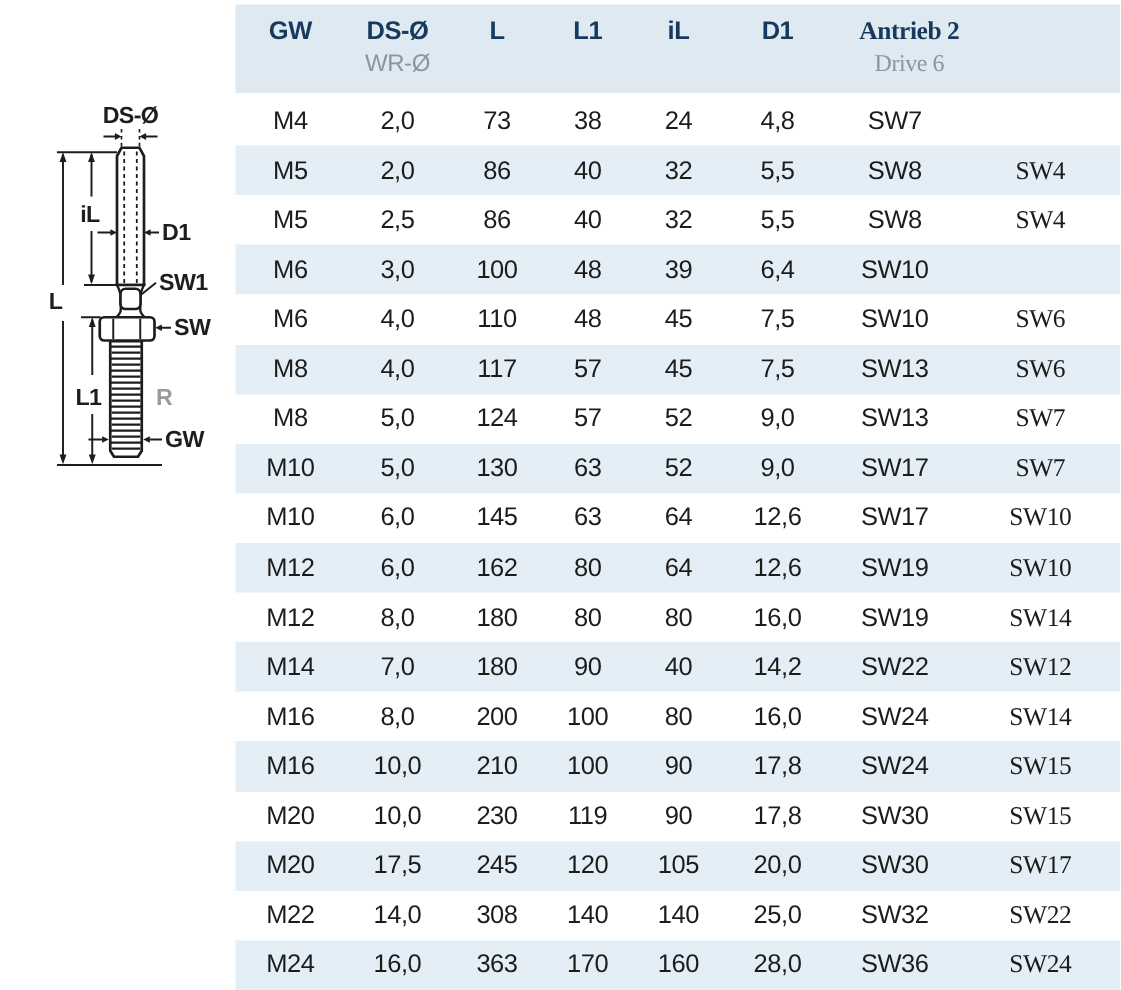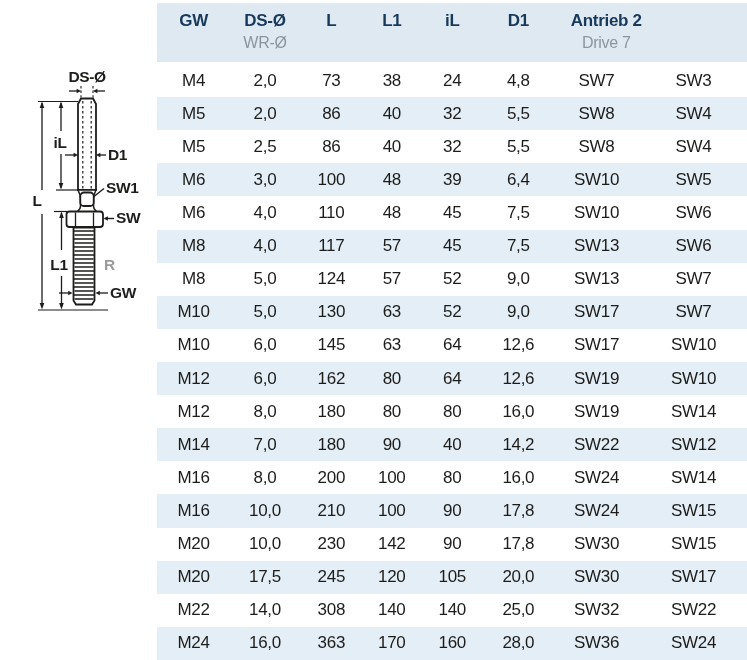--- a/index.html
+++ b/index.html
@@ -38,21 +38,21 @@
     color:var(--subheader-text,#8c959e);letter-spacing:-0.3px;white-space:nowrap;
   }
   .tbody{flex:1;display:flex;flex-direction:column;margin-top:2px;}
   .row{flex:1;display:flex;align-items:center;}
   .row.alt{background:var(--row-alt-bg,#e4eef6);}
   .cell{
     font-size:17px;color:var(--cell-text,#1c1c1a);
     text-align:center;letter-spacing:-0.3px;white-space:nowrap;
   }
   .col0{width:12.4%;} .col1{width:11.8%;} .col2{width:10.7%;} .col3{width:9.8%;}
-  .col4{width:10.7%;} .col5{width:11.7%;} .col6{width:14.8%;} .col7{width:18.1%;}
+  .col4{width:10.7%;} .col5{width:11.7%;} .col6{width:14.8%;} .col7{width:18.1%;font-family:Liberation Serif, serif;}
 </style>
 </head>
 <body>
 
 <div class="page">
 
   <svg class="drawing" viewBox="0 0 157 272" width="157" height="272">
 
     <text class="dlabel" x="87" y="27" text-anchor="middle">DS-Ø</text>
     <line class="dline" x1="81" y1="31" x2="81" y2="43" stroke-width="1.1" stroke-dasharray="2.4 2.2"></line>
@@ -162,33 +162,32 @@
       <div class="hcell col4">
         <span class="hmain">iL</span>
         <span class="hsub"></span>
       </div>
       <div class="hcell col5">
         <span class="hmain">D1</span>
         <span class="hsub"></span>
       </div>
       <div class="hcell col7">
         <span class="hmain">Antrieb 2</span>
-        <span class="hsub">Drive 7</span>
+        <span class="hsub">Drive 6</span>
       </div>
     </div>
     <div class="tbody">
         <div class="row">
           <div class="cell col0">M4</div>
           <div class="cell col1">2,0</div>
           <div class="cell col2">73</div>
           <div class="cell col3">38</div>
           <div class="cell col4">24</div>
           <div class="cell col5">4,8</div>
           <div class="cell col6">SW7</div>
-          <div class="cell col7">SW3</div>
         </div>
         <div class="row alt">
           <div class="cell col0">M5</div>
           <div class="cell col1">2,0</div>
           <div class="cell col2">86</div>
           <div class="cell col3">40</div>
           <div class="cell col4">32</div>
           <div class="cell col5">5,5</div>
           <div class="cell col6">SW8</div>
           <div class="cell col7">SW4</div>
@@ -204,21 +203,20 @@
           <div class="cell col7">SW4</div>
         </div>
         <div class="row alt">
           <div class="cell col0">M6</div>
           <div class="cell col1">3,0</div>
           <div class="cell col2">100</div>
           <div class="cell col3">48</div>
           <div class="cell col4">39</div>
           <div class="cell col5">6,4</div>
           <div class="cell col6">SW10</div>
-          <div class="cell col7">SW5</div>
         </div>
         <div class="row">
           <div class="cell col0">M6</div>
           <div class="cell col1">4,0</div>
           <div class="cell col2">110</div>
           <div class="cell col3">48</div>
           <div class="cell col4">45</div>
           <div class="cell col5">7,5</div>
           <div class="cell col6">SW10</div>
           <div class="cell col7">SW6</div>
@@ -310,21 +308,21 @@
           <div class="cell col3">100</div>
           <div class="cell col4">90</div>
           <div class="cell col5">17,8</div>
           <div class="cell col6">SW24</div>
           <div class="cell col7">SW15</div>
         </div>
         <div class="row">
           <div class="cell col0">M20</div>
           <div class="cell col1">10,0</div>
           <div class="cell col2">230</div>
-          <div class="cell col3">142</div>
+          <div class="cell col3">119</div>
           <div class="cell col4">90</div>
           <div class="cell col5">17,8</div>
           <div class="cell col6">SW30</div>
           <div class="cell col7">SW15</div>
         </div>
         <div class="row alt">
           <div class="cell col0">M20</div>
           <div class="cell col1">17,5</div>
           <div class="cell col2">245</div>
           <div class="cell col3">120</div>

